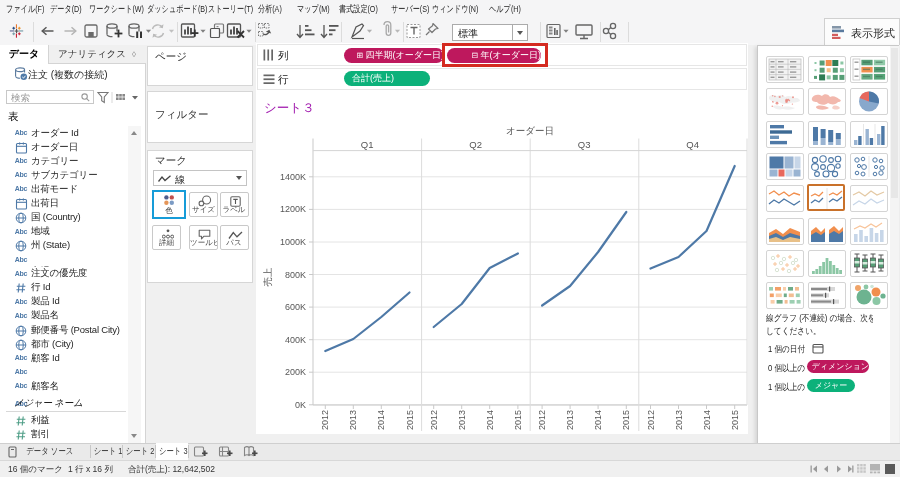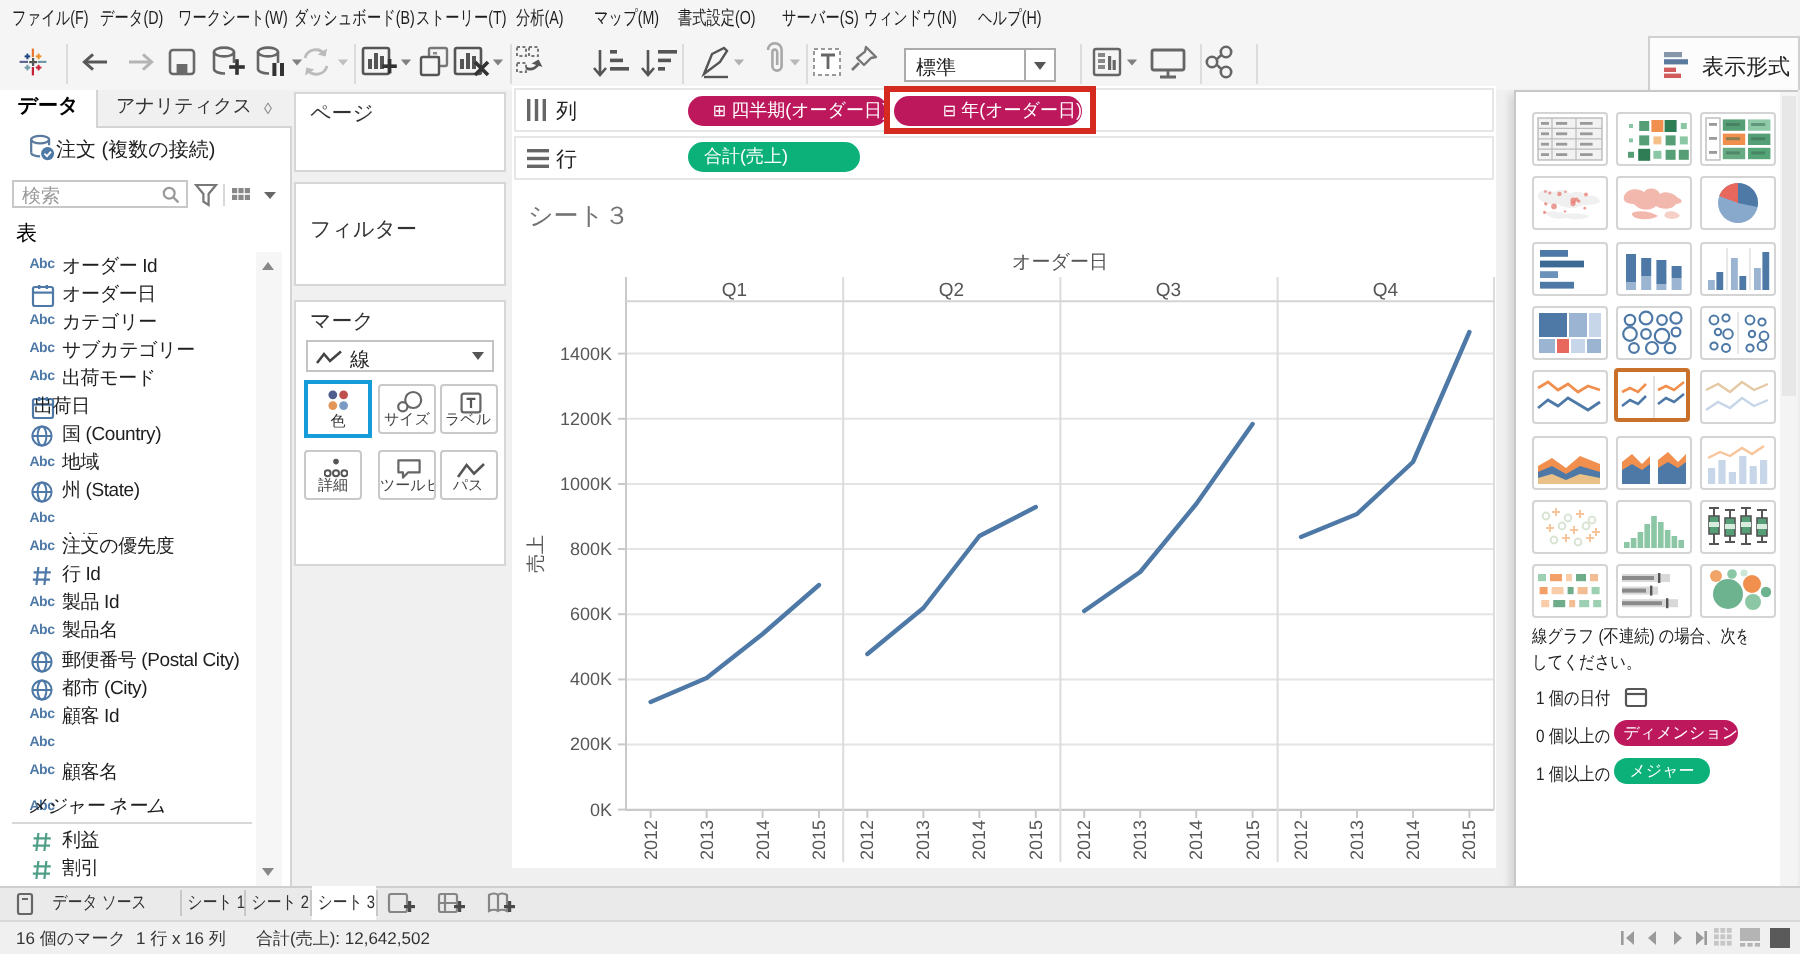--- a/index.html
+++ b/index.html
@@ -214,21 +214,21 @@
     <span style="position:absolute; left:0; top:2.5px; width:18px; text-align:center; color:#4e79a7; font-size:7px; font-weight:bold;">Abc</span>
     <span style="position:absolute; left:19px; top:0; ">出荷モード</span>
   </div>
 <div class="fieldrow" style="left:12px; top:196.8px; width:116px;">
     <span style="position:absolute; left:3px; top:1px;"><svg width="13" height="12" viewBox="0 0 13 12">
         <rect x="1.5" y="1.5" width="10" height="9.5" rx="1" stroke="#4e79a7" stroke-width="1.1" fill="none"></rect>
         <path d="M1.5,4.3 L11.5,4.3" stroke="#4e79a7" stroke-width="1.1"></path>
         <rect x="4" y="0.5" width="1.2" height="2" fill="#4e79a7"></rect>
         <rect x="7.8" y="0.5" width="1.2" height="2" fill="#4e79a7"></rect>
       </svg></span>
-    <span style="position:absolute; left:5px; top:0; ">出荷日</span>
+    <span style="position:absolute; left:19px; top:0; ">出荷日</span>
   </div>
 <div class="fieldrow" style="left:12px; top:210.9px; width:116px;">
     <span style="position:absolute; left:3px; top:1px;"><svg width="12" height="12" viewBox="0 0 12 12">
         <circle cx="6" cy="6" r="4.8" stroke="#4e79a7" stroke-width="1" fill="none"></circle>
         <ellipse cx="6" cy="6" rx="2.2" ry="4.8" stroke="#4e79a7" stroke-width="1" fill="none"></ellipse>
         <path d="M1.2,6 L10.8,6" stroke="#4e79a7" stroke-width="1"></path>
       </svg></span>
     <span style="position:absolute; left:19px; top:0; ">国 (Country)</span>
   </div>
 <div class="fieldrow" style="left:12px; top:225.0px; width:116px;">
@@ -396,21 +396,21 @@
       <rect x="0.5" y="0.5" width="11" height="1.7"></rect>
       <rect x="0.5" y="4.4" width="11" height="1.7"></rect>
       <rect x="0.5" y="8.3" width="11" height="1.7"></rect>
     </g>
   </svg>
 <div class="abs" style="left:278px; top:73px; font-size:10.5px; color:#222;">行</div>
 <div class="pill bluepill" style="left:344px; top:48px; width:100px;"><span style="font-size:8px;">⊞</span> 四半期(オーダー日)</div>
 <div class="pill bluepill" style="left:447px; top:48px; width:94px;"><span style="font-size:8px;">⊟</span> 年(オーダー日)</div>
 <div class="pill greenpill" style="left:344px; top:71px; width:86px; text-align:left; padding-left:8px;">合計(売上)</div>
 <div class="abs" style="left:442px; top:43px; width:106px; height:24px; border:3px solid #d42a20;"></div>
-<div class="abs" style="left:264px; top:100px; font-size:12.5px; color:#737373;">シート３</div>
+<div class="abs" style="left:264px; top:100px; font-size:12.5px; color:#a21caf;">シート３</div>
 <svg class="abs" style="left:256px; top:95px;" width="492" height="339" viewBox="0 0 492 339">
     <path d="M57,309.8 L491,309.8" stroke="#e4e4e4" stroke-width="1"></path>
     <path d="M57,277.2 L491,277.2" stroke="#e4e4e4" stroke-width="1"></path>
     <path d="M57,244.7 L491,244.7" stroke="#e4e4e4" stroke-width="1"></path>
     <path d="M57,212.1 L491,212.1" stroke="#e4e4e4" stroke-width="1"></path>
     <path d="M57,179.5 L491,179.5" stroke="#e4e4e4" stroke-width="1"></path>
     <path d="M57,147.0 L491,147.0" stroke="#e4e4e4" stroke-width="1"></path>
     <path d="M57,114.4 L491,114.4" stroke="#e4e4e4" stroke-width="1"></path>
     <path d="M57,81.8 L491,81.8" stroke="#e4e4e4" stroke-width="1"></path>
     <path d="M57,43.5 L57,310" stroke="#c9c9c9" stroke-width="1"></path>

